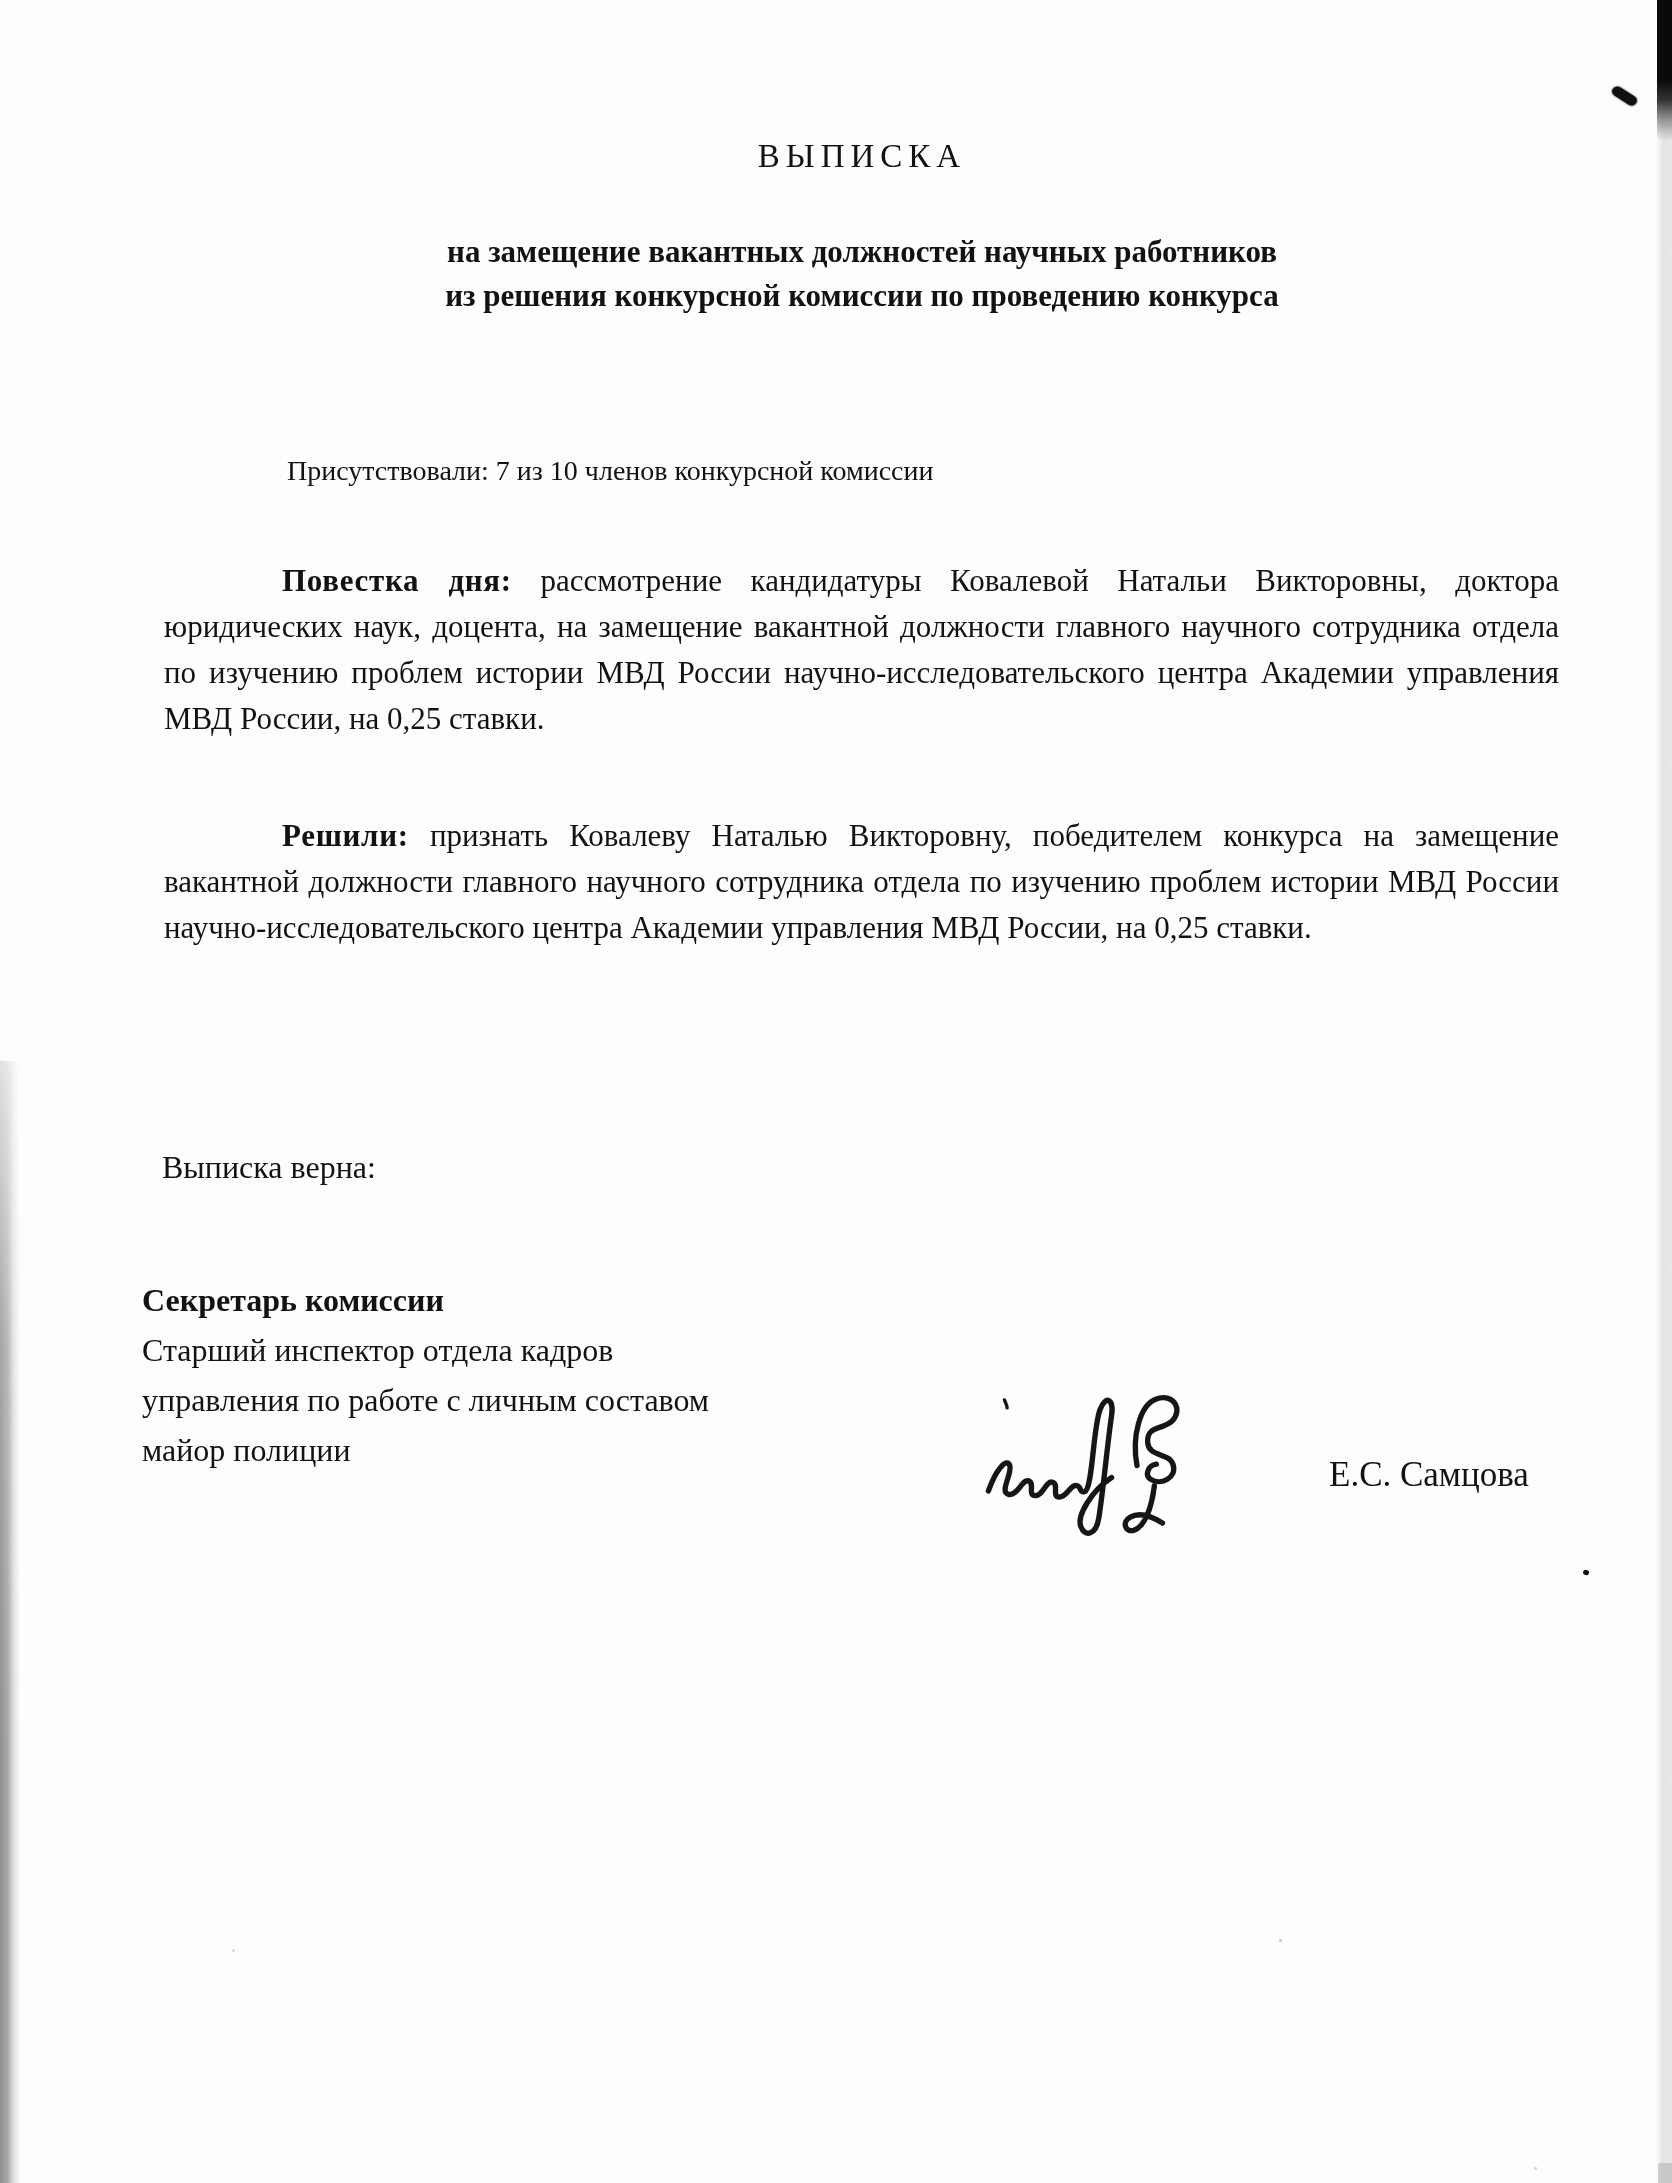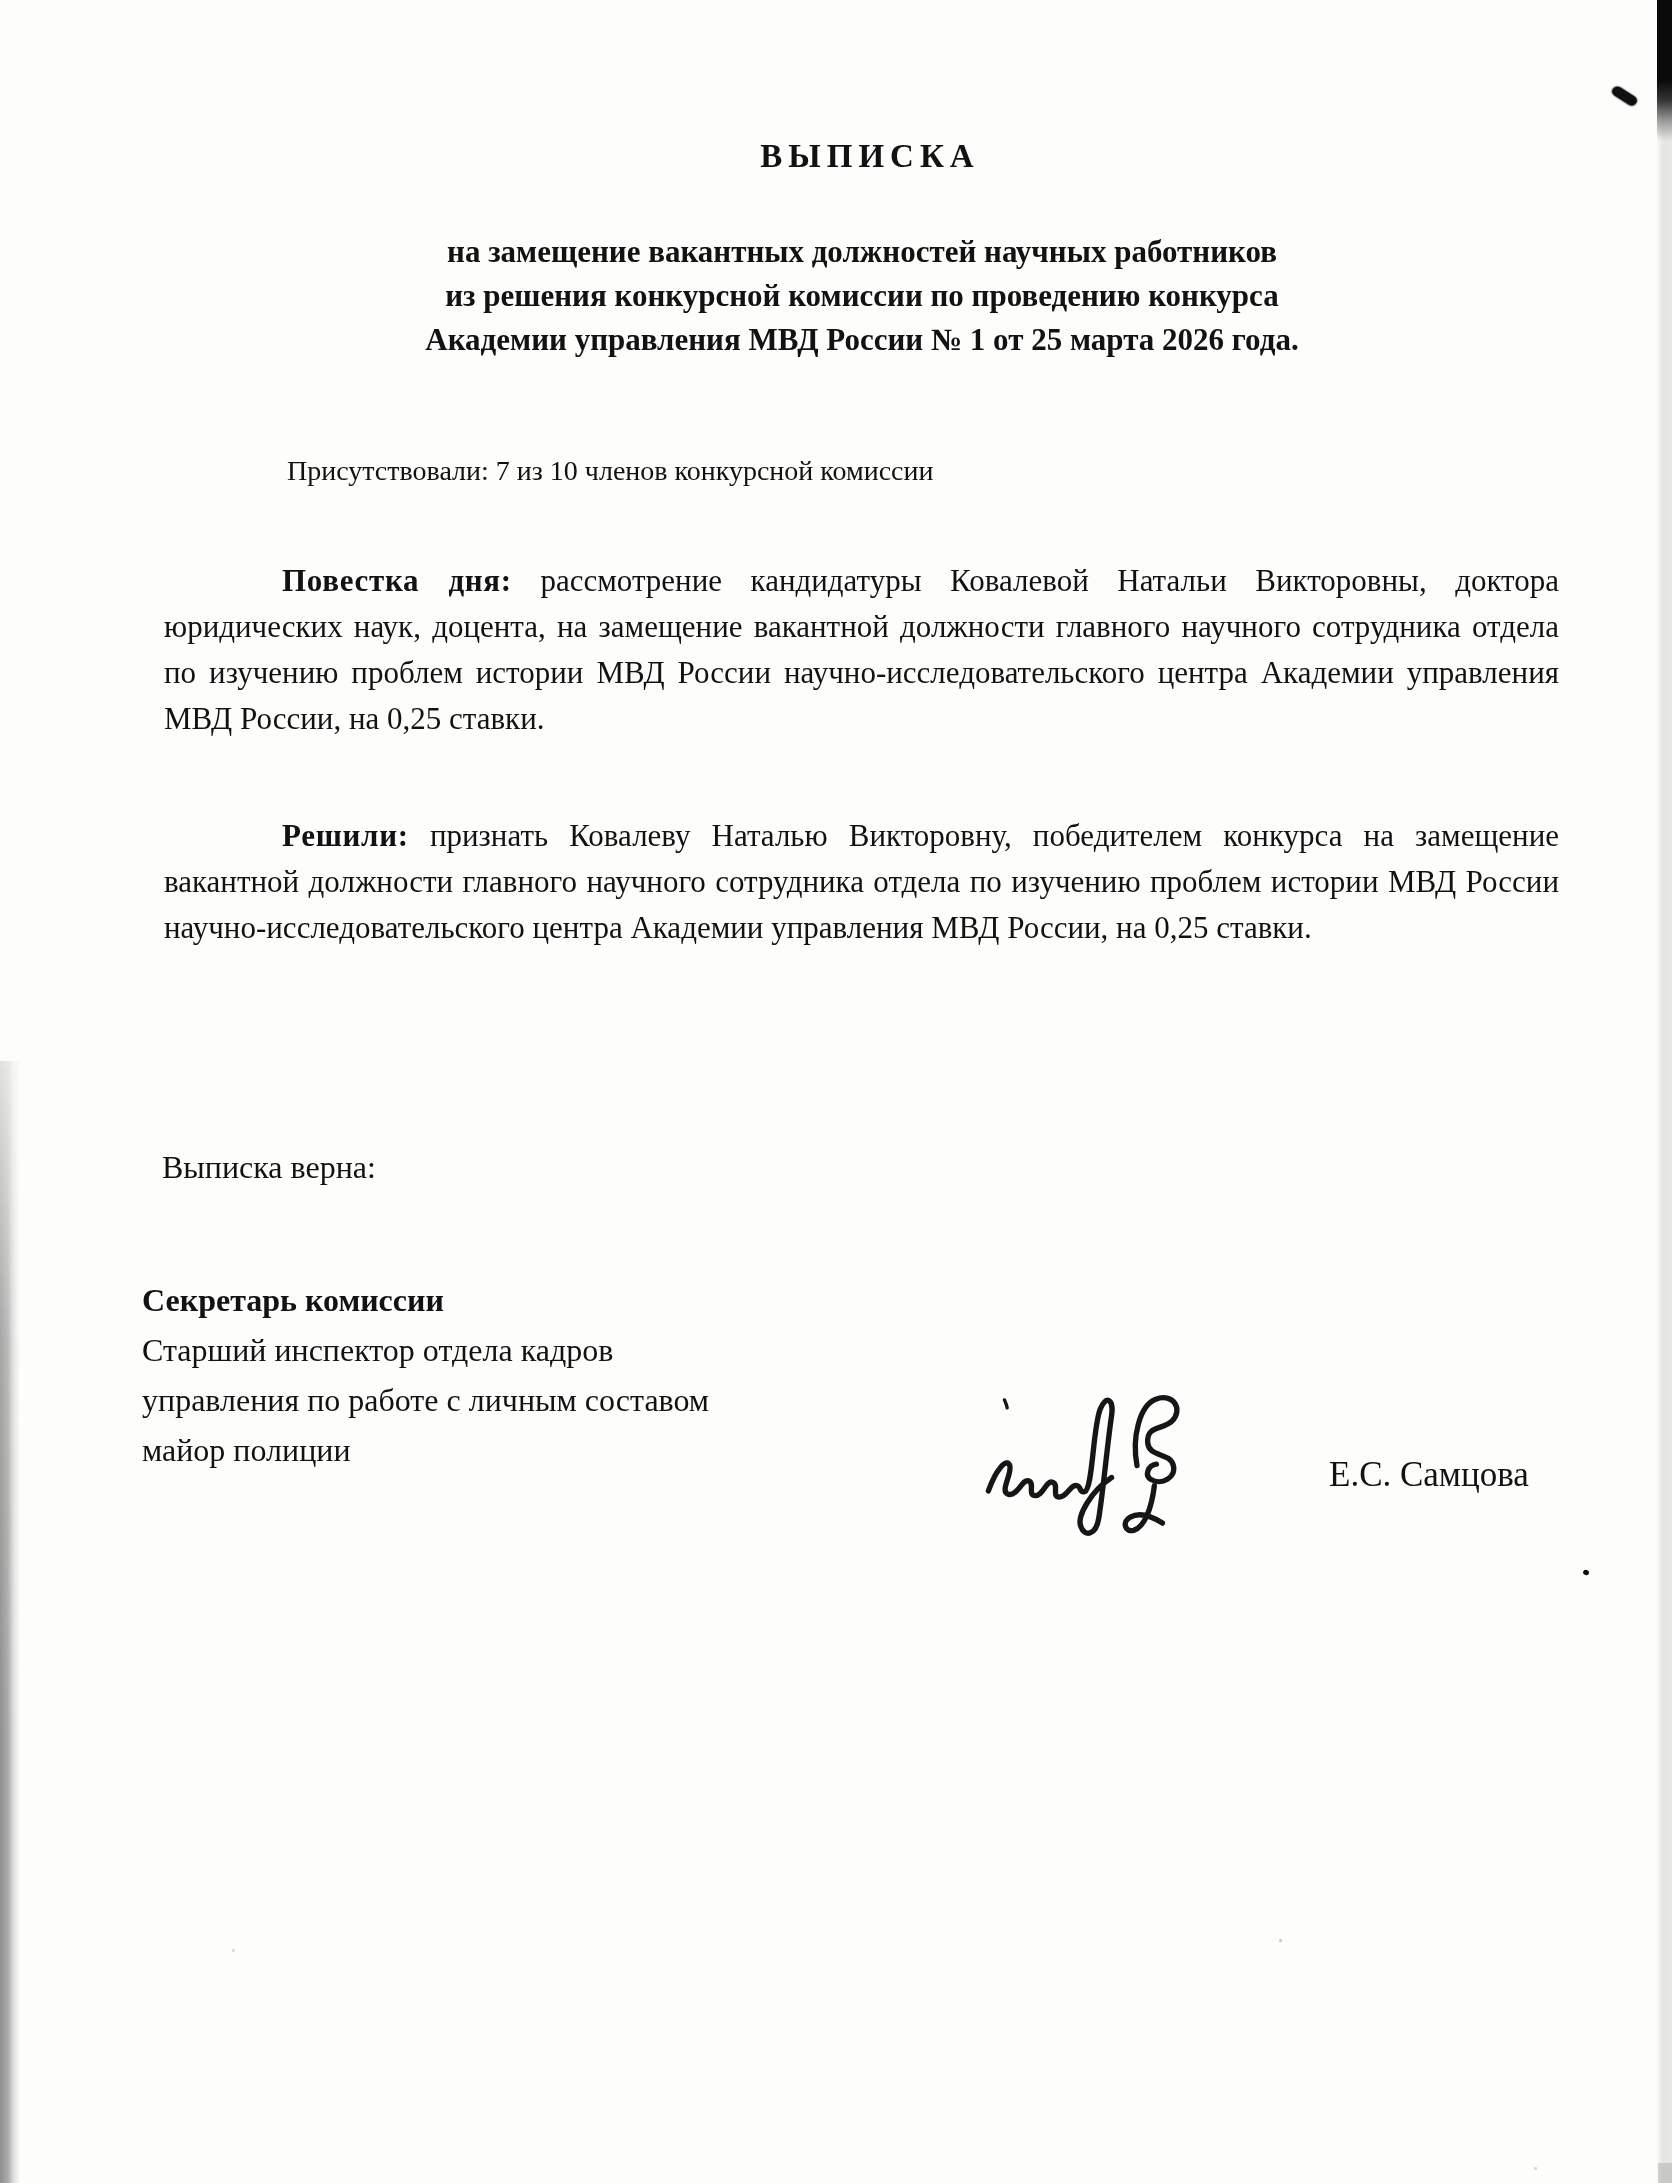--- a/index.html
+++ b/index.html
@@ -12,23 +12,23 @@
     overflow:hidden;
     font-family:"Liberation Serif","DejaVu Serif",serif;
     color:#171717;
   }
   
   .scan-text{filter:blur(0.3px) contrast(1.05);}
 
   .abs{position:absolute;}
 
   .doc-title{
-    left:172px; top:138px; width:1396px;
+    left:164px; top:138px; width:1396px;
     text-align:center;
-    font-size:33px; font-weight:bold;
+    font-size:33px; font-weight:normal;
     letter-spacing:6px;
   }
   .doc-subtitle{
     left:164px; top:230px; width:1396px;
     text-align:center;
     font-size:31px; font-weight:bold;
     line-height:44px;
   }
   .attendance{
     left:287px; top:455px;
@@ -109,21 +109,20 @@
 
 <div class="page">
 
   <div class="scan-text">
 
     <div class="abs doc-title">ВЫПИСКА</div>
 
     <div class="abs doc-subtitle">
       <div>на замещение вакантных должностей научных работников</div>
       <div>из решения конкурсной комиссии по проведению конкурса</div>
-      <div>Академии управления МВД России № 1 от 25 марта 2026 года.</div>
     </div>
 
     <div class="abs attendance">Присутствовали: 7 из 10 членов конкурсной комиссии</div>
 
     <div class="abs para para-agenda"><b>Повестка дня:</b> <span>рассмотрение кандидатуры Ковалевой Натальи Викторовны, доктора юридических наук, доцента, на замещение вакантной должности главного научного сотрудника отдела по изучению проблем истории МВД России научно-исследовательского центра Академии управления МВД России, на 0,25 ставки.</span></div>
 
     <div class="abs para para-decision"><b>Решили:</b> <span>признать Ковалеву Наталью Викторовну, победителем конкурса на замещение вакантной должности главного научного сотрудника отдела по изучению проблем истории МВД России научно-исследовательского центра Академии управления МВД России, на 0,25 ставки.</span></div>
 
     <div class="abs certification">Выписка верна:</div>
 

